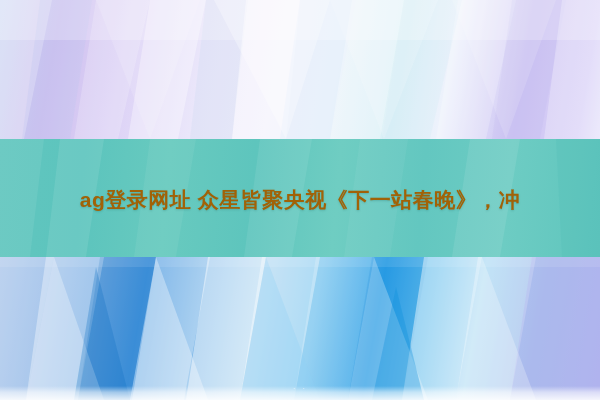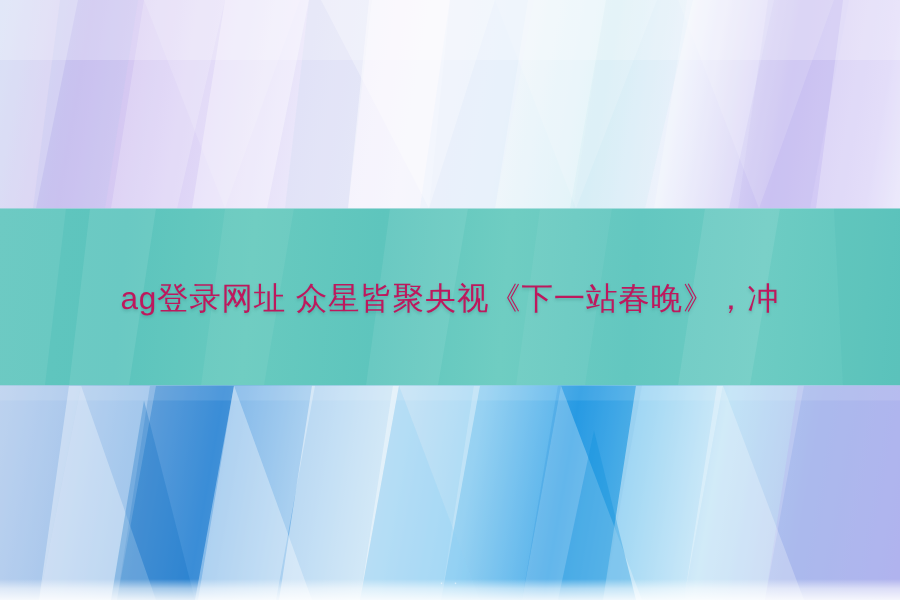--- a/index.html
+++ b/index.html
@@ -112,25 +112,25 @@
     position: absolute;
     left: 0;
     top: 157px;
     width: 600px;
     height: 86px;
     display: flex;
     flex-direction: column;
     align-items: center;
     justify-content: center;
     text-align: center;
-    color: #be185d;
+    color: #a16207;
     font-size: 21px;
     line-height: 34px;
     letter-spacing: 0.5px;
-    font-weight: 400;
+    font-weight: 700;
     text-shadow: 0 1px 2px rgba(40,110,108,0.28);
     white-space: nowrap;
   }
   .headline .line { display: block; }
 
   
   .watermark {
     position: absolute;
     left: 0;
     bottom: 7px;

